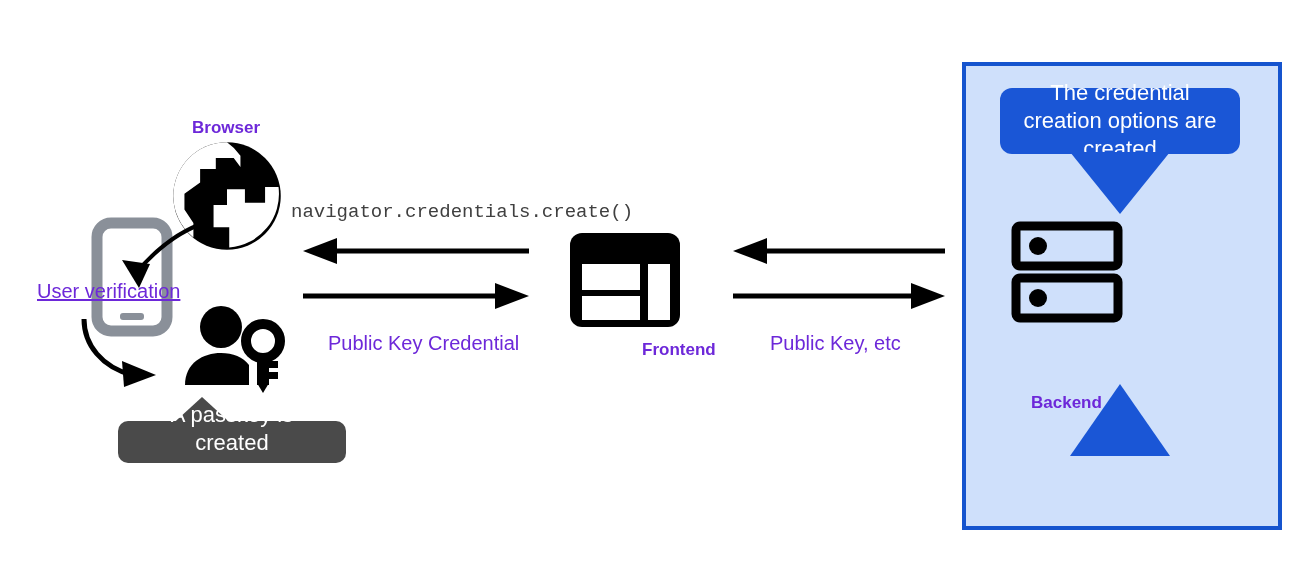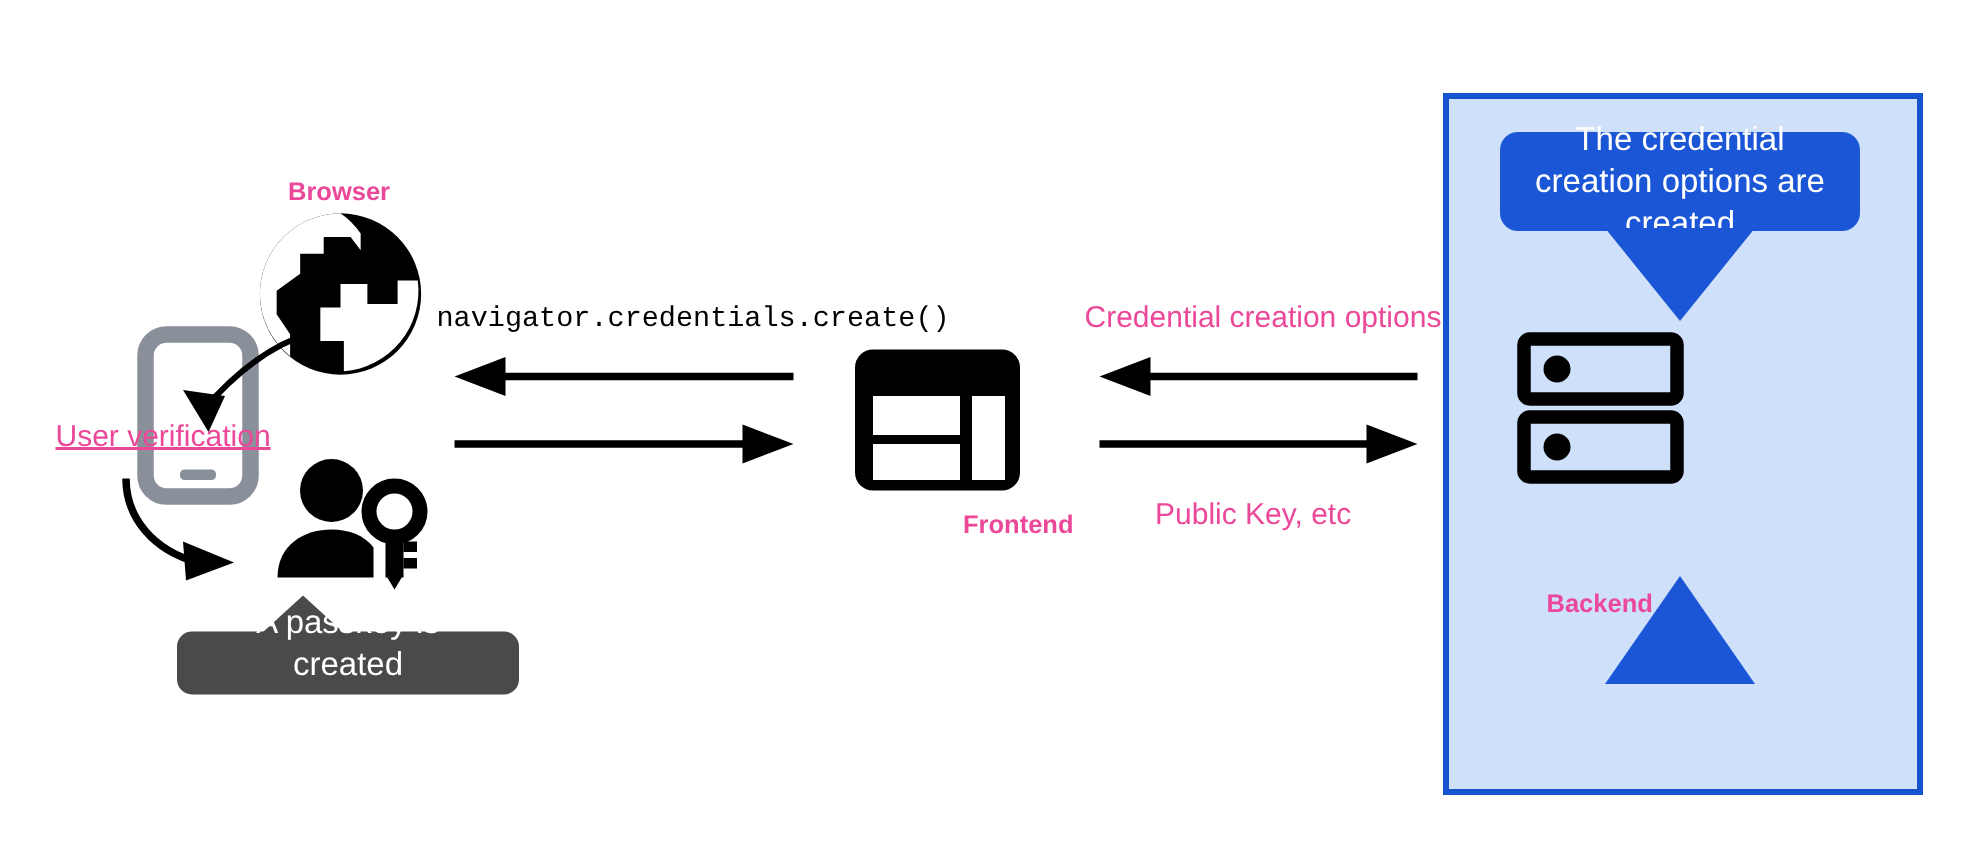--- a/index.html
+++ b/index.html
@@ -16,28 +16,28 @@
     width: 1310px;
     height: 568px;
     background: #ffffff;
     overflow: hidden;
   }
   .abs { position: absolute; }
 
   
   .lbl {
     font-family: "Liberation Sans", sans-serif;
-    color: #ec4899;
+    color: #6d28d9;
     white-space: nowrap;
     line-height: 1;
   }
   .lbl-bold { font-weight: bold; }
   .lbl-mono {
     font-family: "Liberation Mono", monospace;
-    color: #000000;
+    color: #404040;
     white-space: nowrap;
     line-height: 1;
   }
 
   
   .blue-panel {
     background: #cfe0fb;
     border: 4px solid #1554ce;
     box-sizing: border-box;
   }
@@ -177,22 +177,22 @@
     </svg>
   </div>
 
   <div class="abs" style="left:303px; top:283px;">
     <svg width="226" height="26" viewBox="0 0 226 26">
       <line x1="0" y1="13" x2="198" y2="13" stroke="#000000" stroke-width="5"></line>
       <polygon points="226,13 192,0 192,26" fill="#000000"></polygon>
     </svg>
   </div>
 
-
-  <div class="abs lbl" style="left:723px; top:202px; font-size:20px;">Credential creation options</div>
+  <div class="abs lbl" style="left:328px; top:333px; font-size:20px;">Public Key Credential</div>
+
 
   <div class="abs" style="left:733px; top:238px;">
     <svg width="212" height="26" viewBox="0 0 212 26">
       <line x1="28" y1="13" x2="212" y2="13" stroke="#000000" stroke-width="5"></line>
       <polygon points="0,13 34,0 34,26" fill="#000000"></polygon>
     </svg>
   </div>
 
   <div class="abs" style="left:733px; top:283px;">
     <svg width="212" height="26" viewBox="0 0 212 26">

